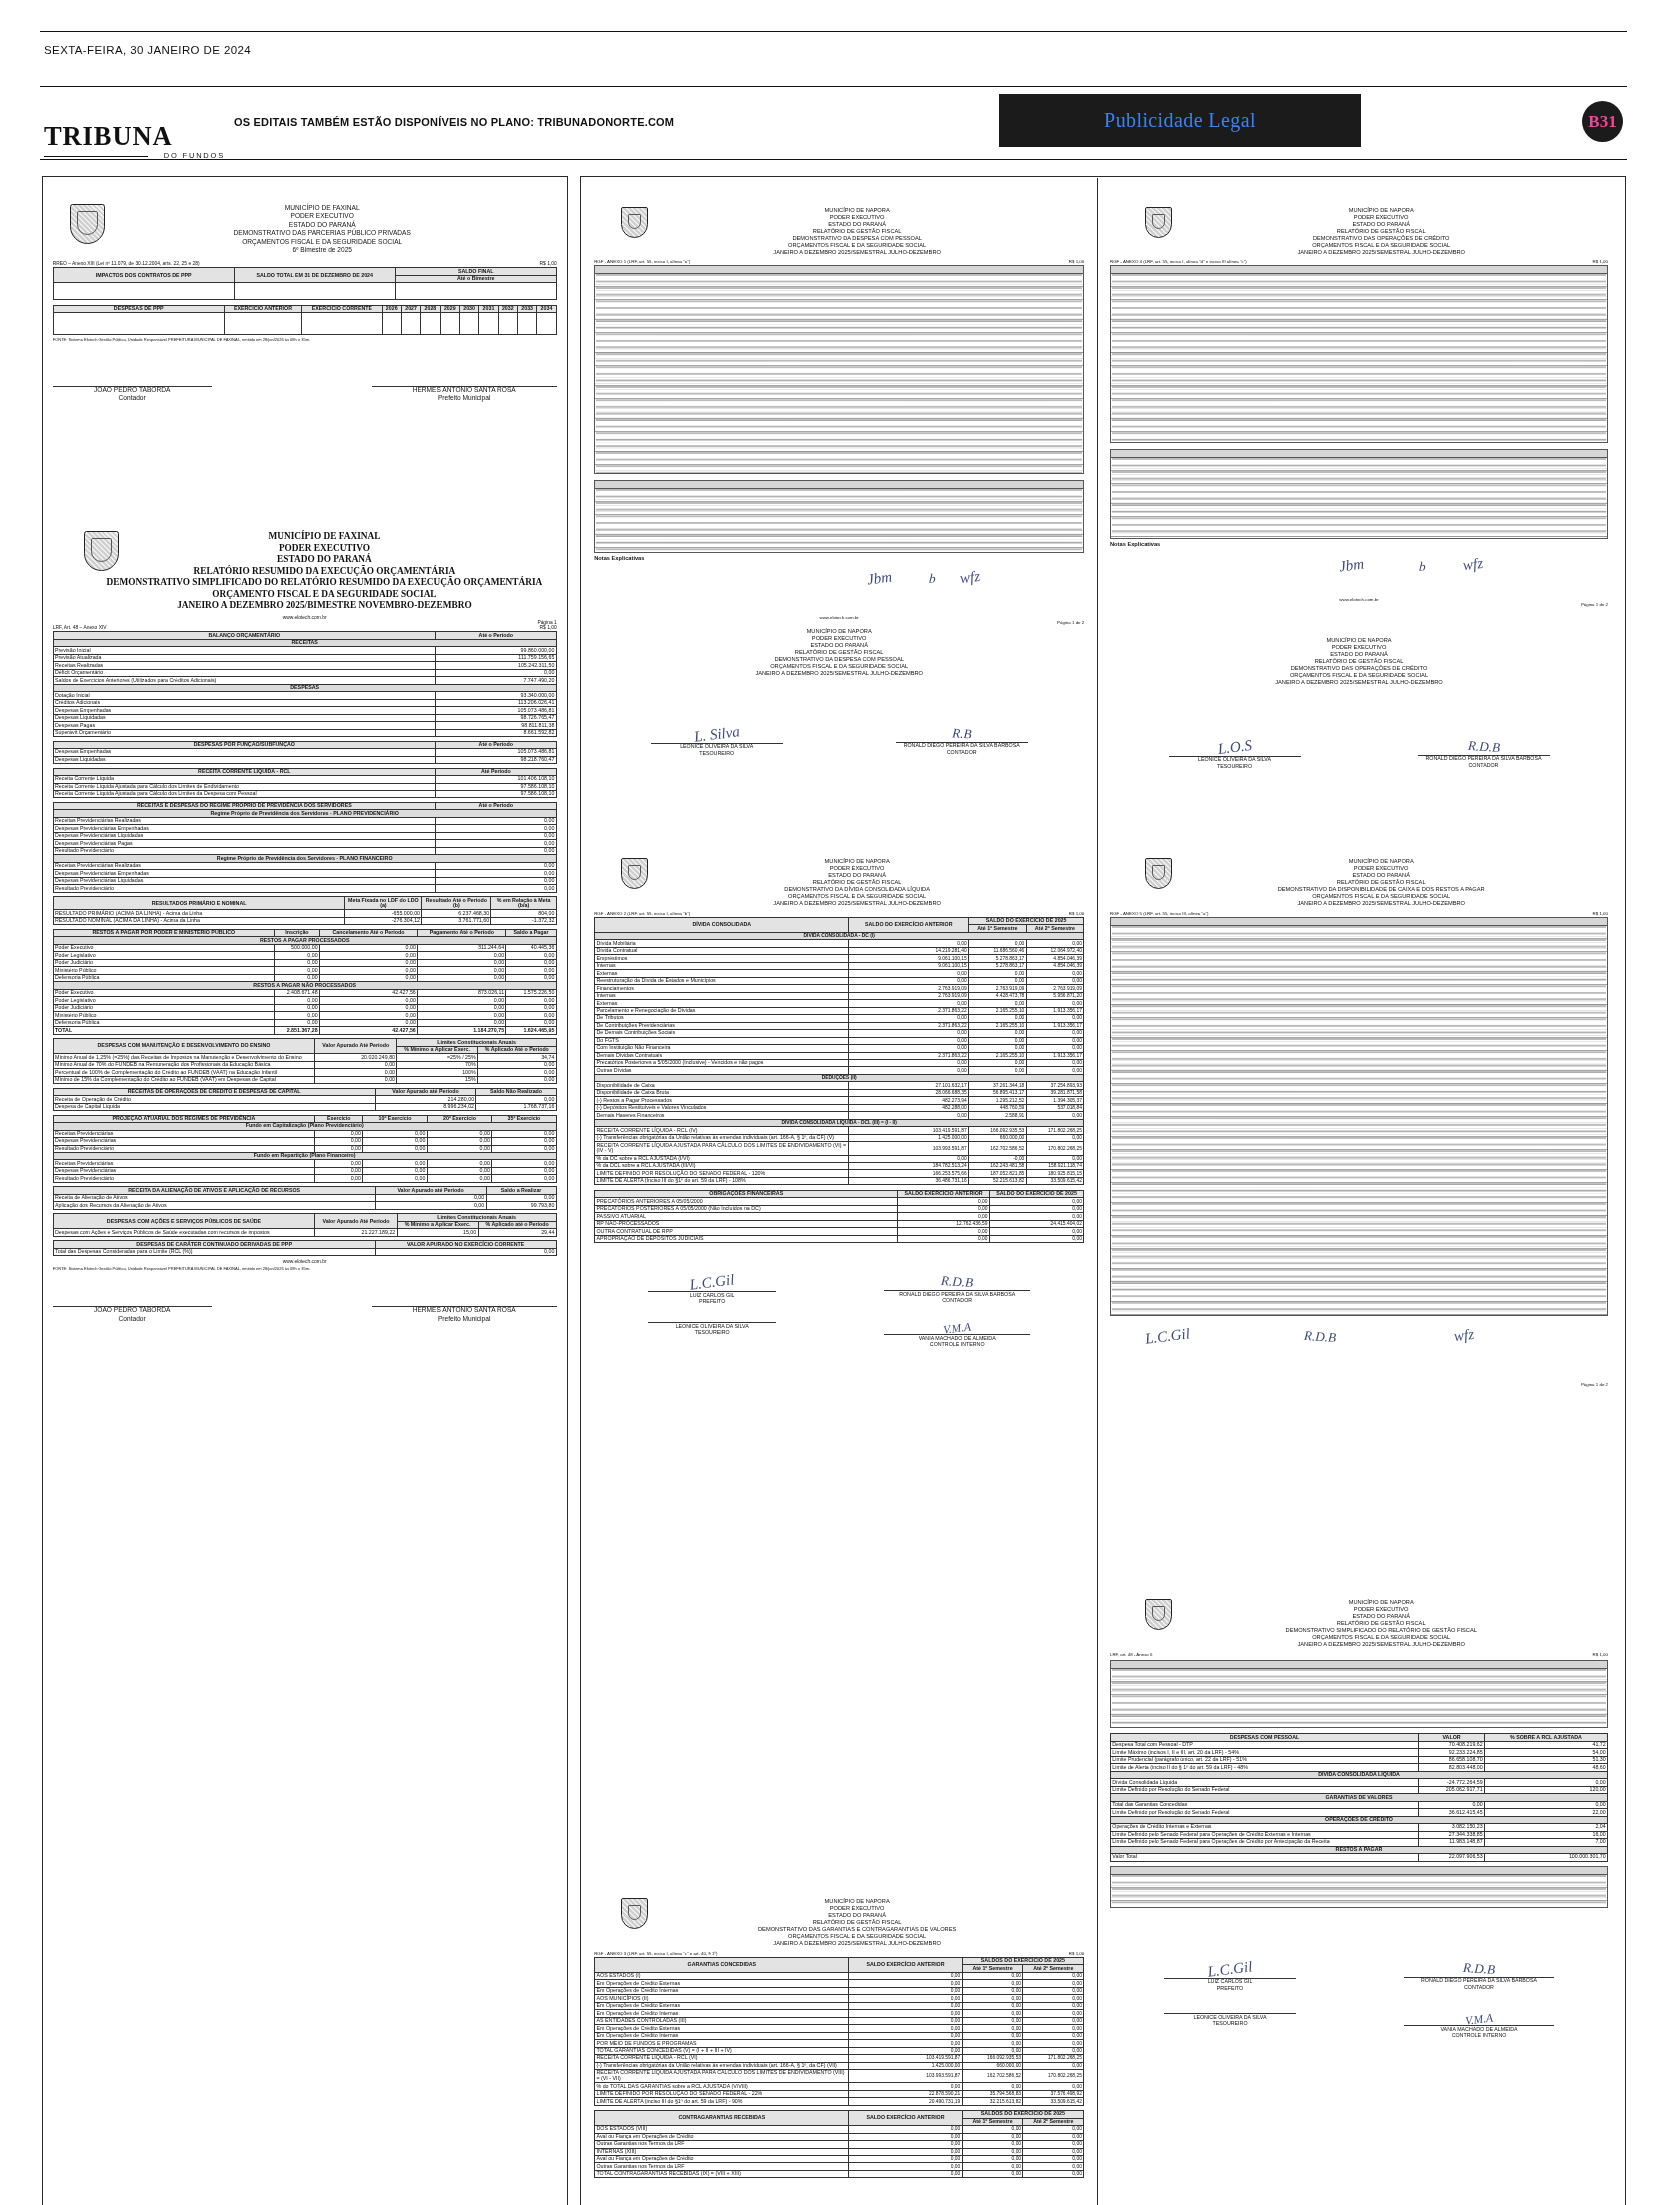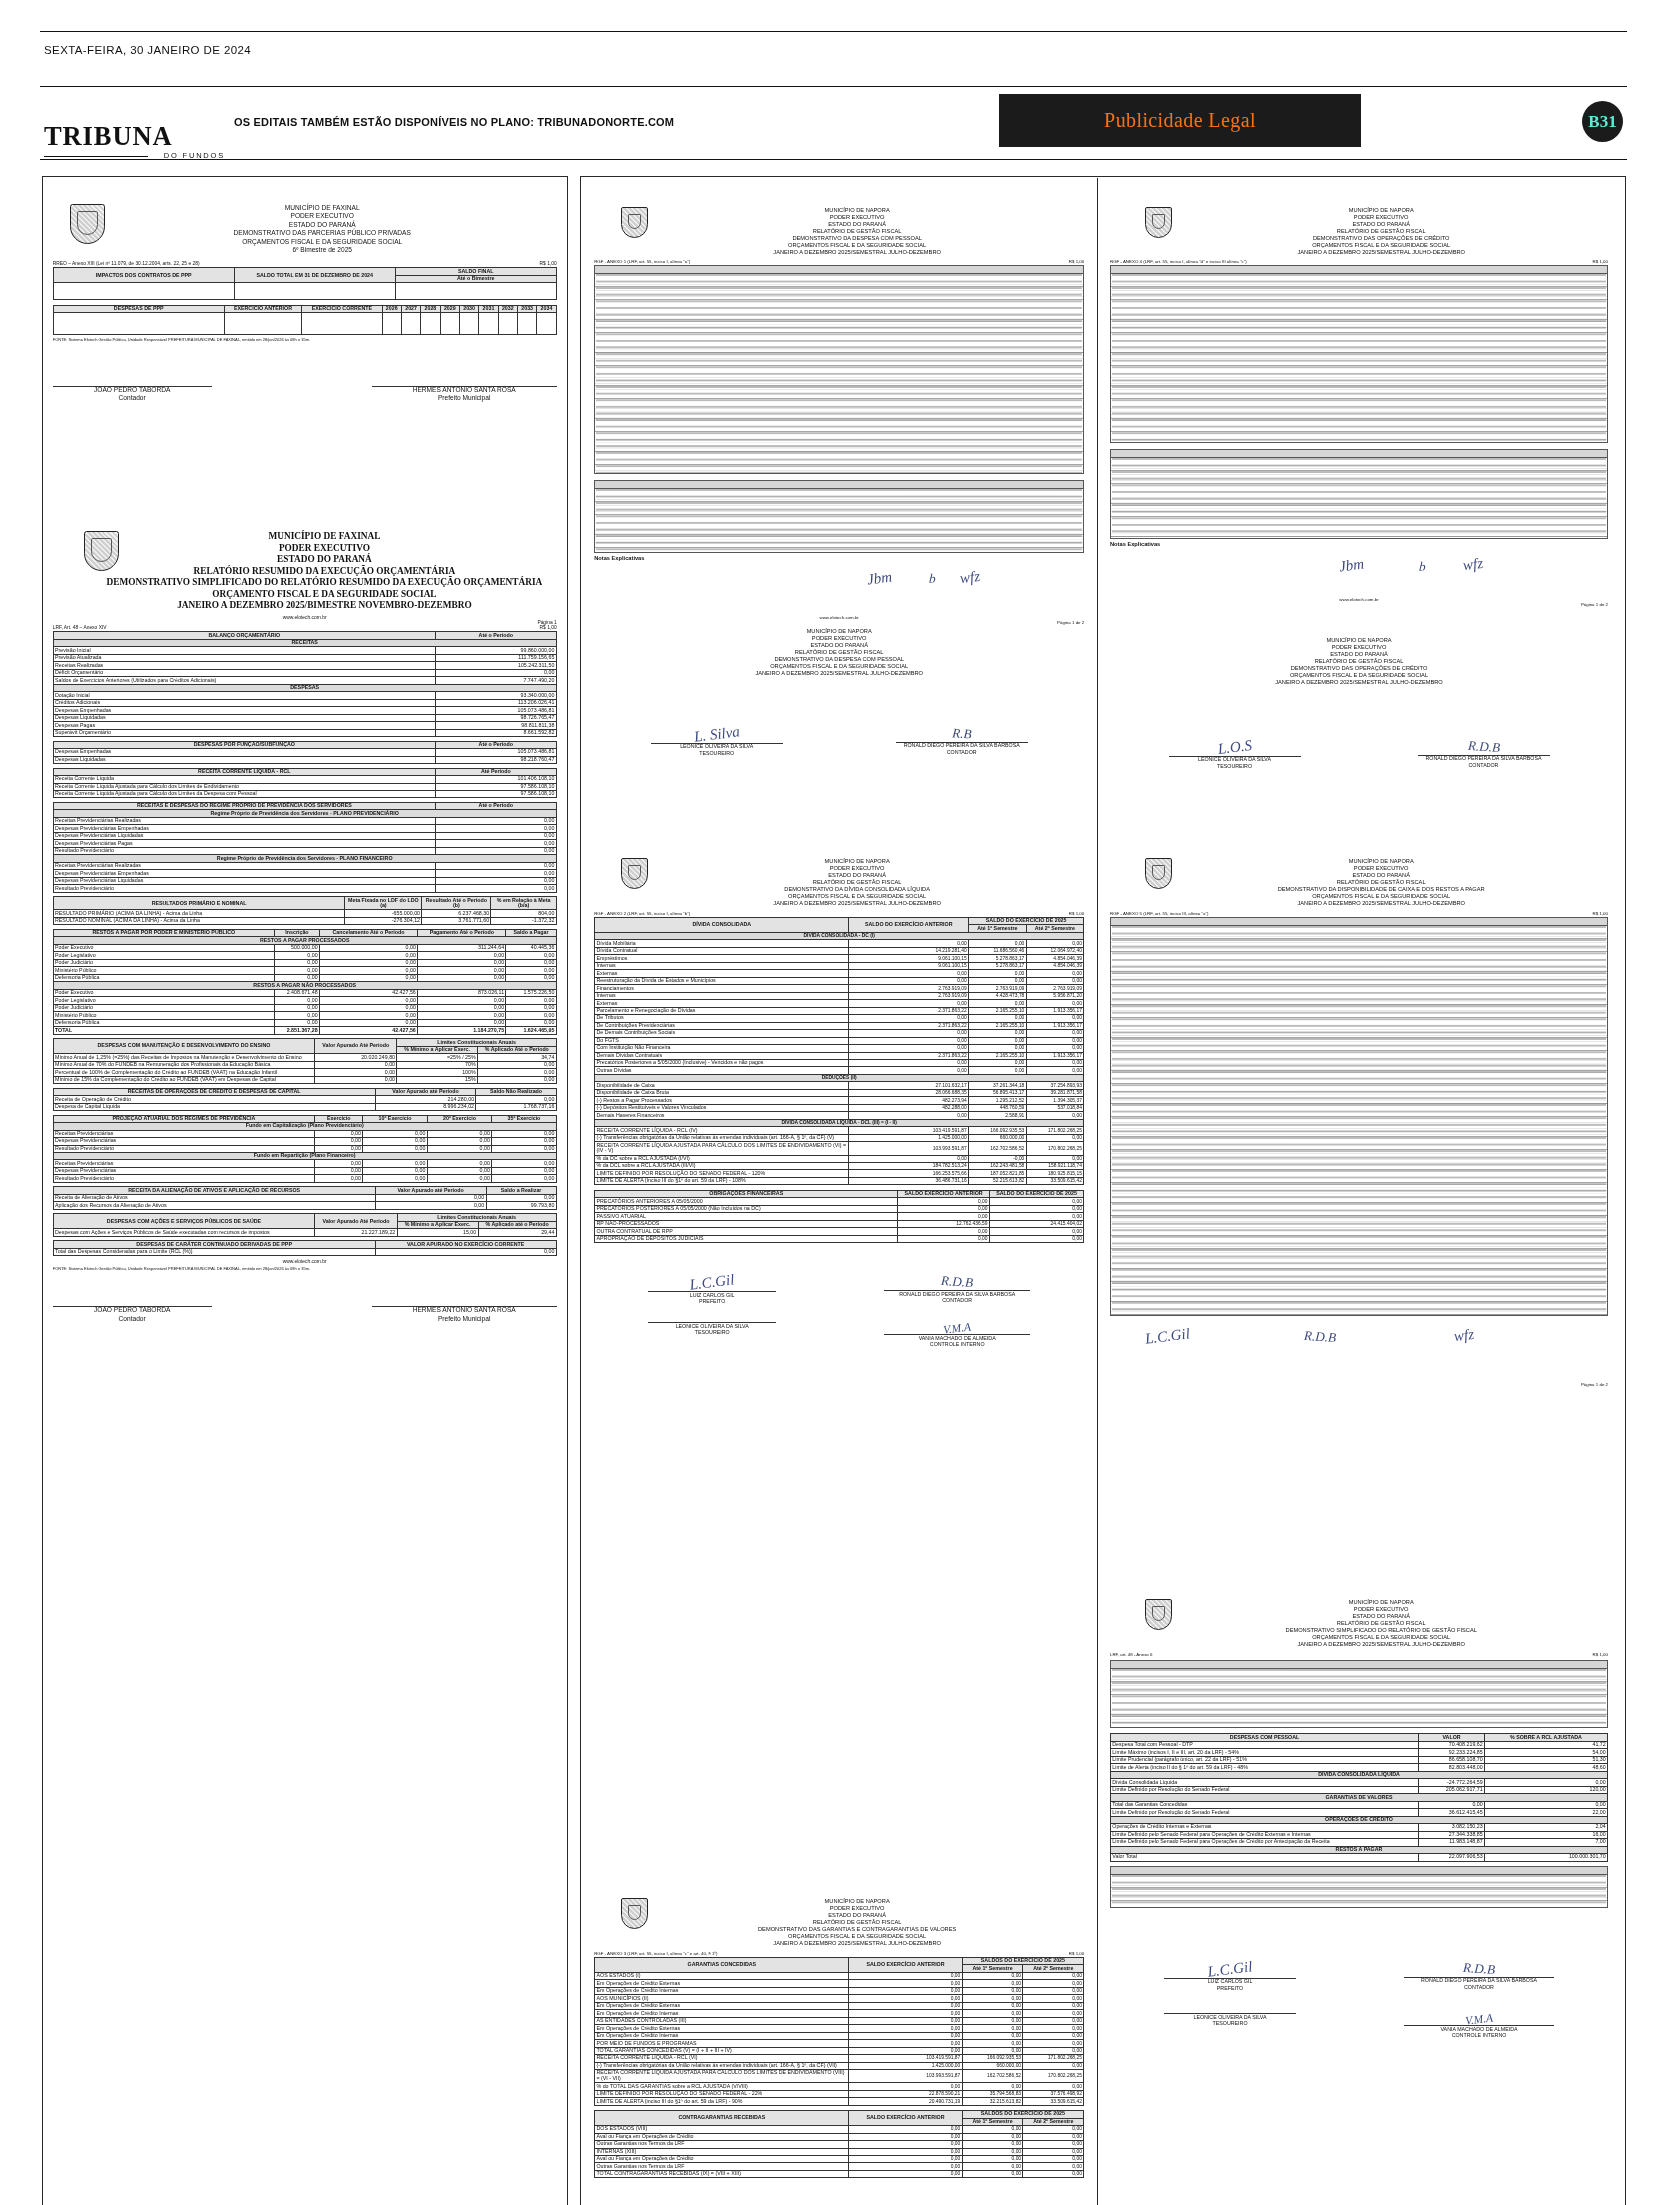--- a/index.html
+++ b/index.html
@@ -13,23 +13,23 @@
   .bullet{display:inline-block;width:4.4px;height:4.4px;border-radius:50%;background:#111;margin:0 6.2px 2.2px 6.2px;vertical-align:middle;}
 
   .logo{position:absolute;left:44px;top:104px;width:181px;height:38px;margin-top:20px;}
   .logo .word{font-family:"Liberation Serif",serif;font-weight:bold;font-size:26.5px;letter-spacing:0.9px;color:#111;line-height:25.6px;}
   .logo .sub{position:relative;font-size:7.5px;letter-spacing:1.8px;color:#111;margin-top:1.8px;text-align:right;}
   .logo .sub:before{content:"";position:absolute;left:0;top:4.4px;width:104px;height:1.3px;background:#111;}
 
   .editais{position:absolute;left:234px;top:116px;font-size:11px;font-weight:bold;letter-spacing:0.2px;color:#111;}
 
   .publicidade{position:absolute;left:999px;top:94px;width:362px;height:53px;background:#1b1b1b;}
-  .publicidade span{display:block;text-align:center;color:#f97316;font-family:"Liberation Serif",serif;font-size:20px;line-height:53px;letter-spacing:0.4px;}
-
-  .pagebadge{position:absolute;right:44px;top:101px;width:41px;height:41px;border-radius:50%;background:#1b1b1b;color:#5eead4;text-align:center;font-family:"Liberation Serif",serif;font-weight:bold;font-size:17px;line-height:41px;}
+  .publicidade span{display:block;text-align:center;color:#3b82f6;font-family:"Liberation Serif",serif;font-size:20px;line-height:53px;letter-spacing:0.4px;}
+
+  .pagebadge{position:absolute;right:44px;top:101px;width:41px;height:41px;border-radius:50%;background:#1b1b1b;color:#ec4899;text-align:center;font-family:"Liberation Serif",serif;font-weight:bold;font-size:17px;line-height:41px;}
 
   .head-rule{position:absolute;left:40px;right:40px;top:159px;height:1.3px;background:#111;}
 
   
   .col{position:absolute;border:0.9px solid #2a2a2a;background:#fff;}
   .colA{left:42px;top:176px;width:524px;height:2629px;}
   .colB{left:580px;top:176px;width:1044px;height:2629px;}
   .colB-split{position:absolute;left:516px;top:0.9px;bottom:0.9px;width:0.9px;background:#2a2a2a;}
 
   

